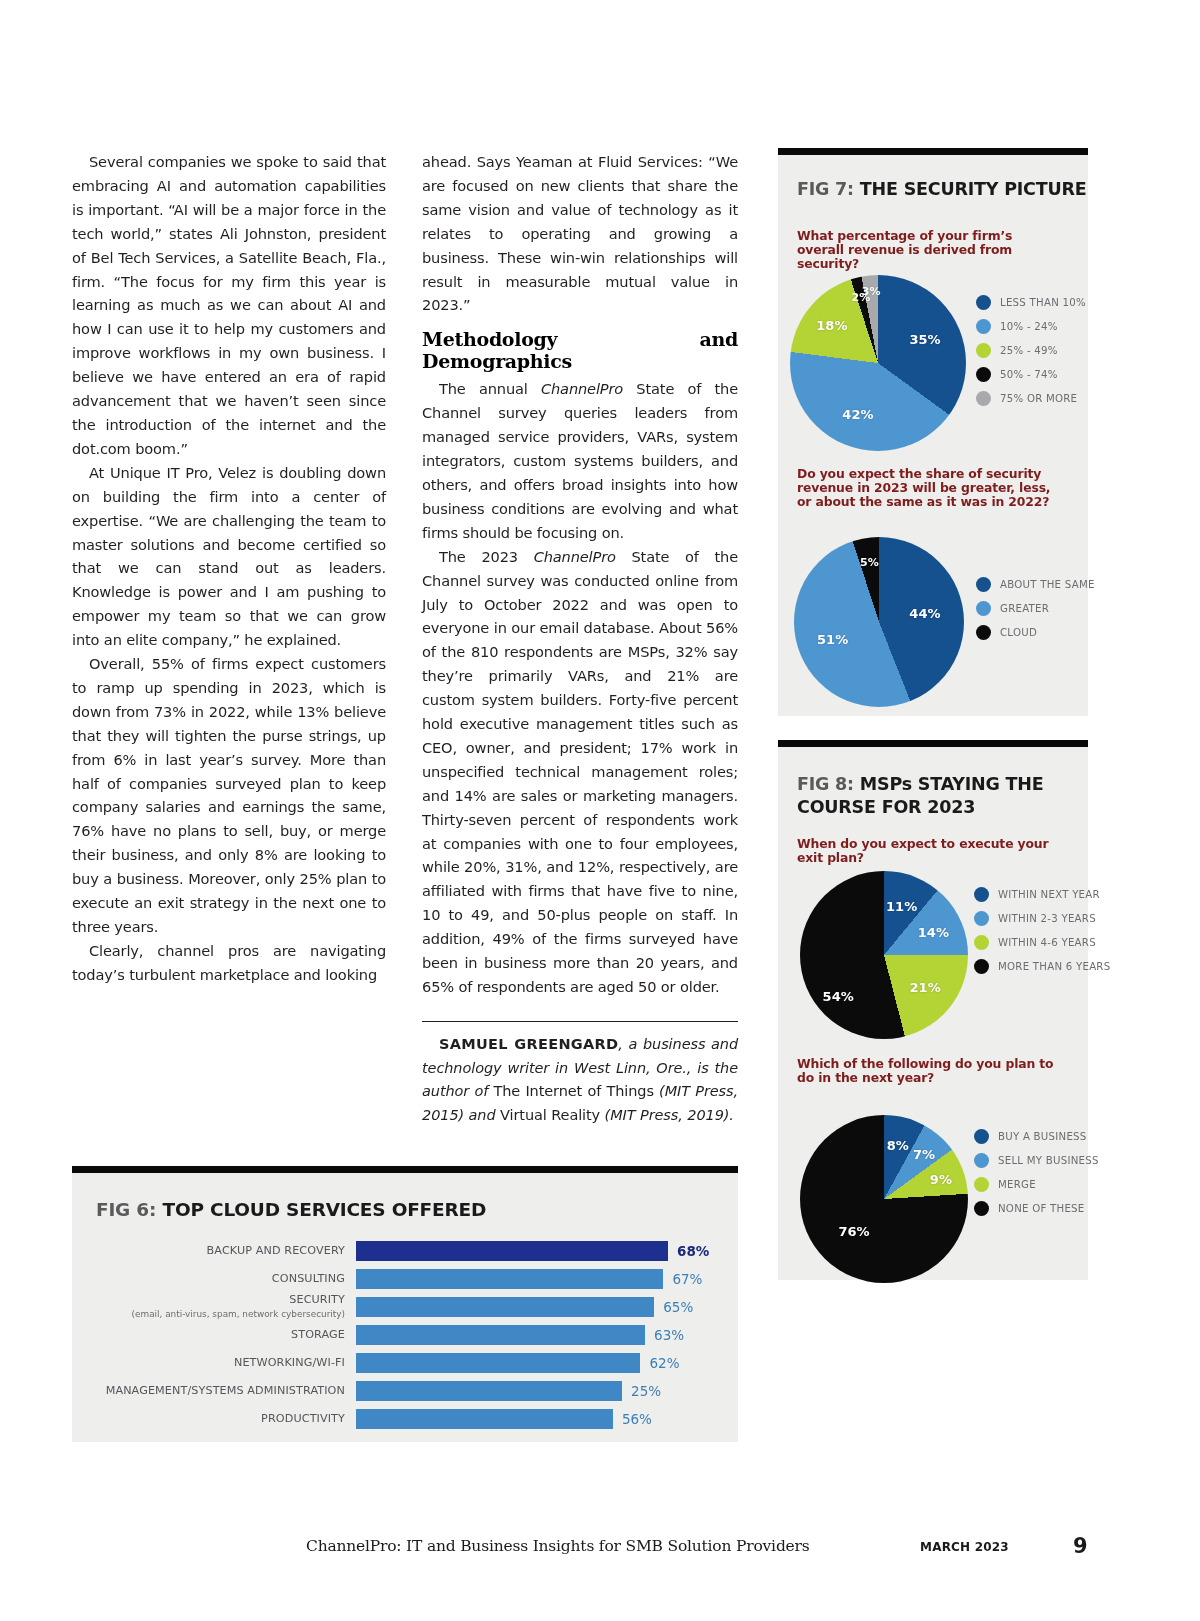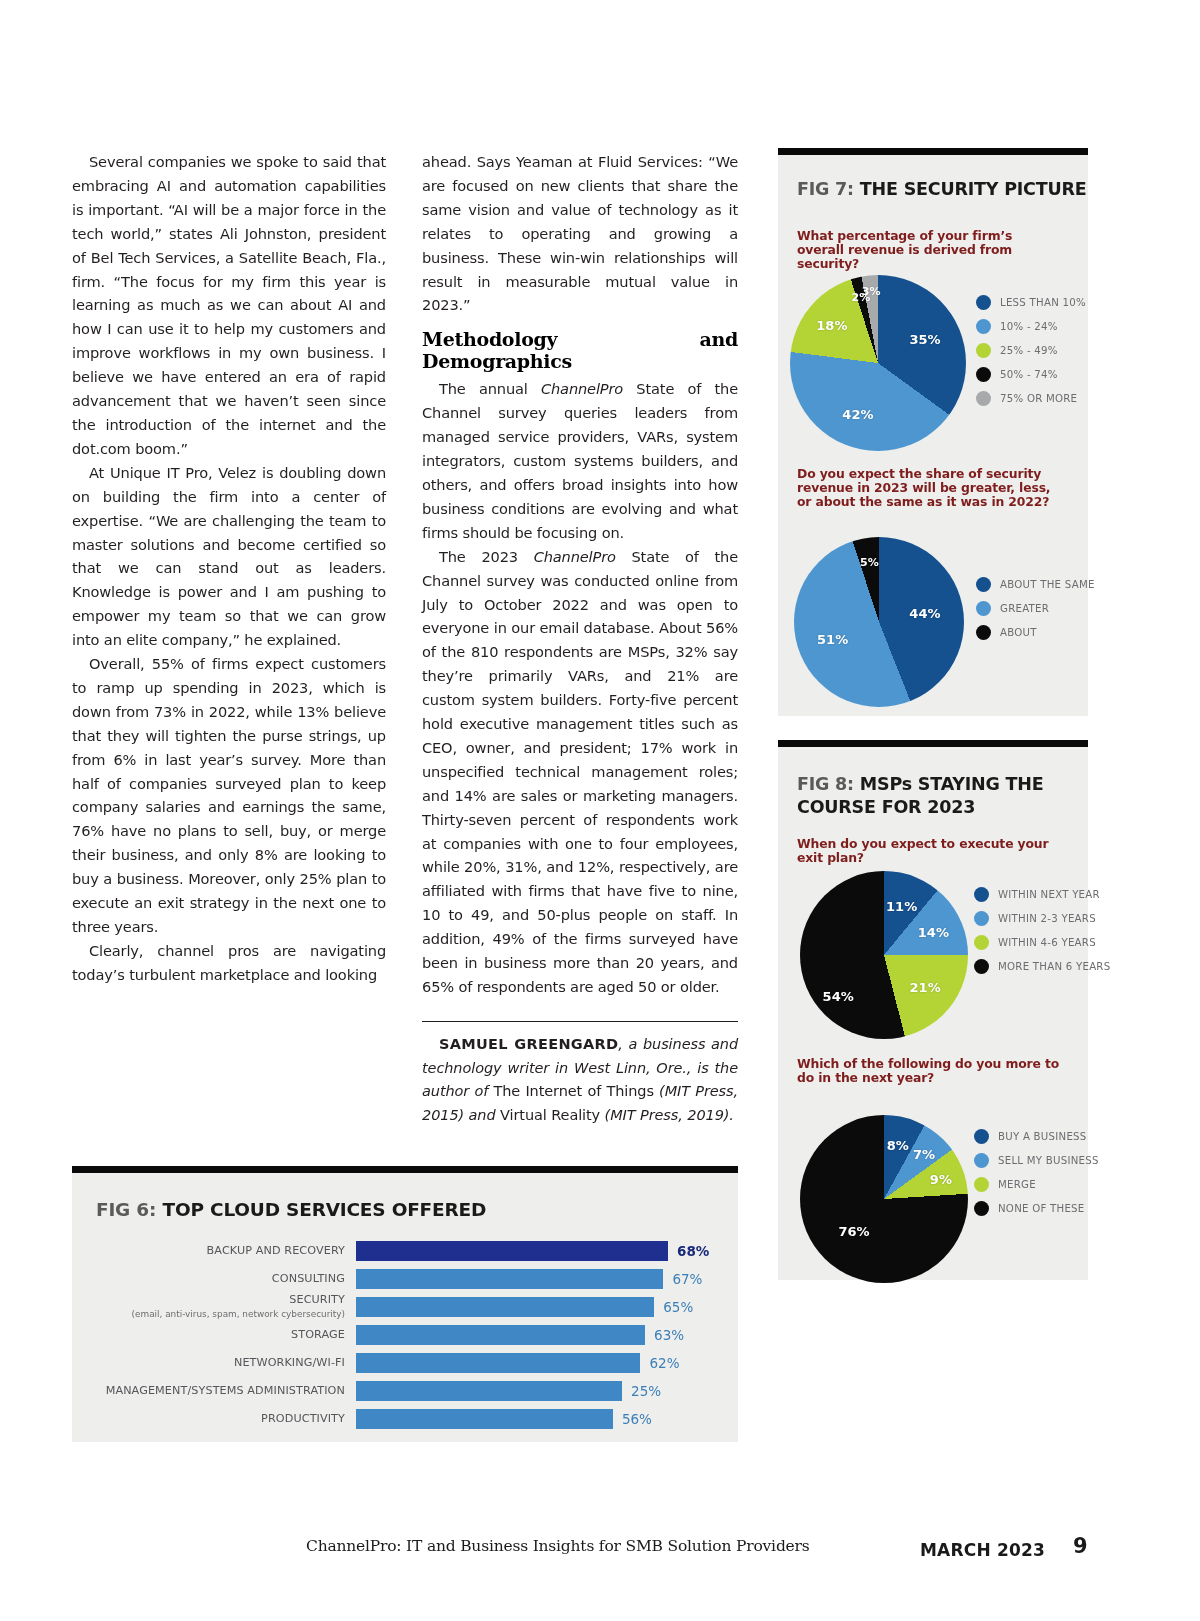--- a/index.html
+++ b/index.html
@@ -137,21 +137,21 @@
   }
   .footer-center{
     position:absolute;left:306px;top:0;
     font-family:"DejaVu Serif", serif;
     font-size:15.5px;color:#1a1a1a;
     letter-spacing:-0.2px;
   }
   .footer-date{
     position:absolute;left:920px;top:3px;
     font-family:"DejaVu Sans", sans-serif;
-    font-weight:bold;font-size:17px;color:#1a1a1a;letter-spacing:0.2px;
+    font-weight:bold;font-size:12px;color:#1a1a1a;letter-spacing:0.2px;
   }
   .footer-page{
     position:absolute;left:1073px;top:-3px;
     font-family:"DejaVu Sans", sans-serif;
     font-weight:bold;font-size:21px;color:#1a1a1a;
   }
 </style>
 </head>
 <body>
 
@@ -226,21 +226,21 @@
       <div class="legend-row">
           <span class="legend-dot" style="background:#15508f"></span>
           <span class="legend-txt">ABOUT THE SAME</span>
         </div>
       <div class="legend-row">
           <span class="legend-dot" style="background:#4d96d0"></span>
           <span class="legend-txt">GREATER</span>
         </div>
       <div class="legend-row">
           <span class="legend-dot" style="background:#0b0b0b"></span>
-          <span class="legend-txt">ABOUT</span>
+          <span class="legend-txt">CLOUD</span>
         </div>
     </div>
   </div>
 
   <div class="panel" id="fig8-panel" style="left:778px;top:740px;width:310px;height:540px;">
     <div class="fig-title" style="position:absolute;left:19px;top:26px;font-size:17.5px;line-height:23px;">
       <span class="fig-num">FIG 8:</span>
       <span>MSPs STAYING THE</span><br>
       <span>COURSE FOR 2023</span>
     </div>
@@ -266,21 +266,21 @@
       <div class="legend-row">
           <span class="legend-dot" style="background:#b4d335"></span>
           <span class="legend-txt">WITHIN 4-6 YEARS</span>
         </div>
       <div class="legend-row">
           <span class="legend-dot" style="background:#0b0b0b"></span>
           <span class="legend-txt">MORE THAN 6 YEARS</span>
         </div>
     </div>
 
-    <div class="fig-q" style="position:absolute;left:19px;top:310px;width:272px;">Which of the following do you more to do in the next year?</div>
+    <div class="fig-q" style="position:absolute;left:19px;top:310px;width:272px;">Which of the following do you plan to do in the next year?</div>
 
     <div class="pie-wrap" style="position:absolute;left:22px;top:368px;width:168px;height:168px;">
       <div class="pie" id="p8b" style="width: 168px; height: 168px; background: conic-gradient(rgb(21, 80, 143) 0deg, rgb(21, 80, 143) 28.8deg, rgb(77, 150, 208) 28.8deg, rgb(77, 150, 208) 54deg, rgb(180, 211, 53) 54deg, rgb(180, 211, 53) 86.4deg, rgb(11, 11, 11) 86.4deg, rgb(11, 11, 11) 360deg);">
           <div class="pie-lbl" style="left: 97.7874px; top: 30.3017px;">8%</div>
           <div class="pie-lbl" style="left: 123.996px; top: 38.6333px;">7%</div>
           <div class="pie-lbl" style="left: 140.904px; top: 63.5131px;">9%</div>
           <div class="pie-lbl" style="left: 54.099px; top: 115.841px;">76%</div>
         </div>
     </div>
     <div class="legend" style="left:196px;top:382px;">

